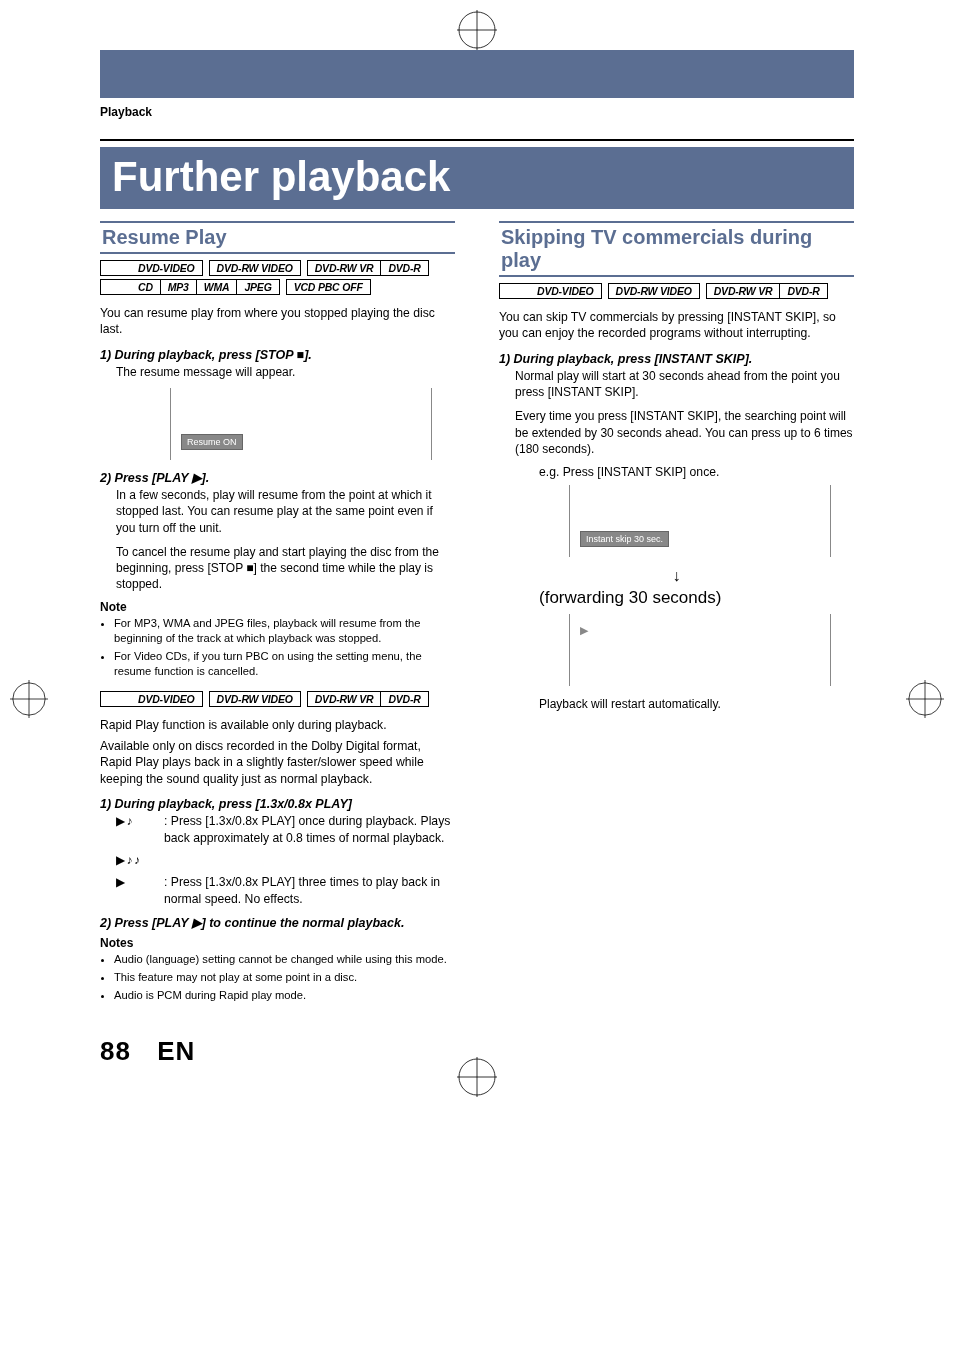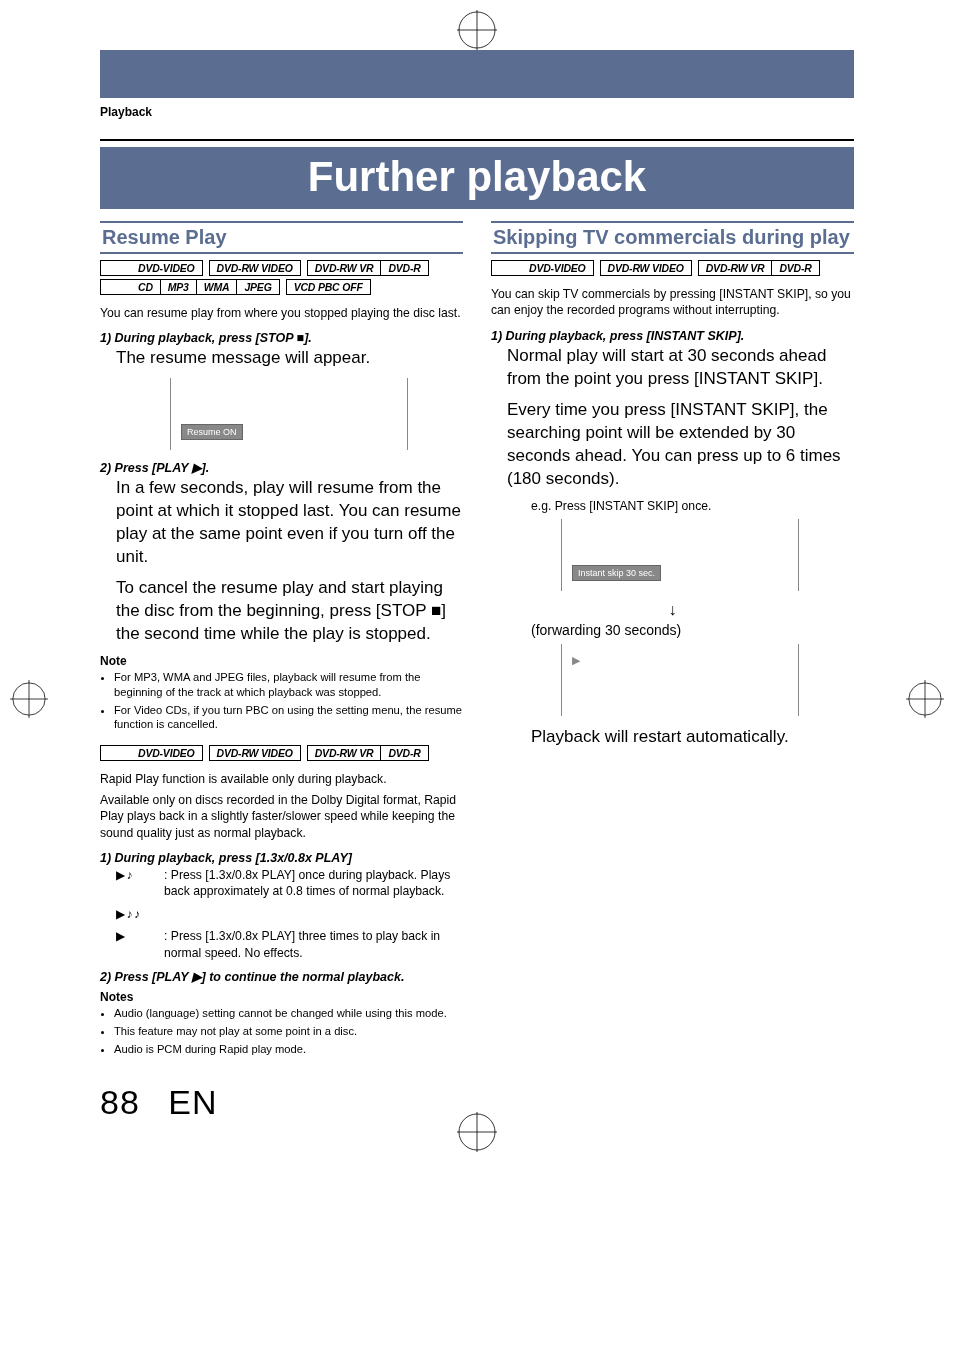--- a/index.html
+++ b/index.html
@@ -47,25 +47,24 @@
     font-size: 12px;
     font-weight: bold;
   }
   .h1-box {
     background: #5b6e92;
     color: #fff;
     font-size: 42px;
     font-weight: bold;
     padding: 6px 12px 8px 12px;
     margin-bottom: 12px;
-    text-align: center;
   }
   .cols {
     display: flex;
-    gap: 28px;
+    gap: 44px;
   }
   .col { flex: 1; min-width: 0; }
   .sect-h {
     font-size: 20px;
     font-weight: bold;
     color: #5b6e92;
     border-top: 2px solid #5b6e92;
     border-bottom: 2px solid #5b6e92;
     padding: 3px 2px;
     margin-bottom: 6px;
@@ -94,42 +93,42 @@
     line-height: 1.35;
     margin-bottom: 10px;
   }
   .step {
     font-size: 12.5px;
     font-weight: bold;
     margin-bottom: 2px;
     font-style: italic;
   }
   .step-sub {
-    font-size: 17px;
+    font-size: 12px;
     margin-left: 16px;
     line-height: 1.35;
     margin-bottom: 8px;
   }
   .note-h {
     font-size: 12px;
     font-weight: bold;
     margin-top: 6px;
     margin-bottom: 2px;
   }
   ul.notes {
     list-style: disc;
     padding-left: 14px;
   }
   ul.notes li {
     font-size: 11.2px;
     line-height: 1.32;
     margin-bottom: 3px;
   }
   .osd {
-    width: 238px;
+    width: 262px;
     height: 72px;
     border-left: 1px solid #888;
     border-right: 1px solid #888;
     margin: 6px 0 10px 70px;
     position: relative;
     background: #fff;
   }
   .osd-chip {
     position: absolute;
     left: 10px;
@@ -150,41 +149,41 @@
   .arrow-down {
     text-align: center;
     font-size: 16px;
     margin: 3px 0;
   }
   .eg-label {
     font-size: 12.2px;
     margin: 8px 0 4px 40px;
   }
   .fwd-label {
-    font-size: 14px;
+    font-size: 17px;
     margin: 2px 0 2px 40px;
   }
   .rapid-row {
     display: flex;
     margin-left: 16px;
     margin-bottom: 6px;
     font-size: 12.2px;
     line-height: 1.35;
   }
   .rapid-sym {
     width: 48px;
     flex-shrink: 0;
     font-size: 12px;
     letter-spacing: -1px;
   }
   .rapid-desc { flex: 1; }
   .footer {
-    margin-top: 24px;
-    font-size: 34px;
-    font-weight: normal;
+    margin-top: 30px;
+    font-size: 26px;
+    font-weight: bold;
     letter-spacing: 1px;
   }
   .footer .en { margin-left: 18px; }
 </style>
 </head>
 <body>
 
 <div class="crop crop-top">
   <svg viewBox="0 0 40 40">
       <circle cx="20" cy="20" r="18" fill="none" stroke="#000" stroke-width="0.8"></circle>

